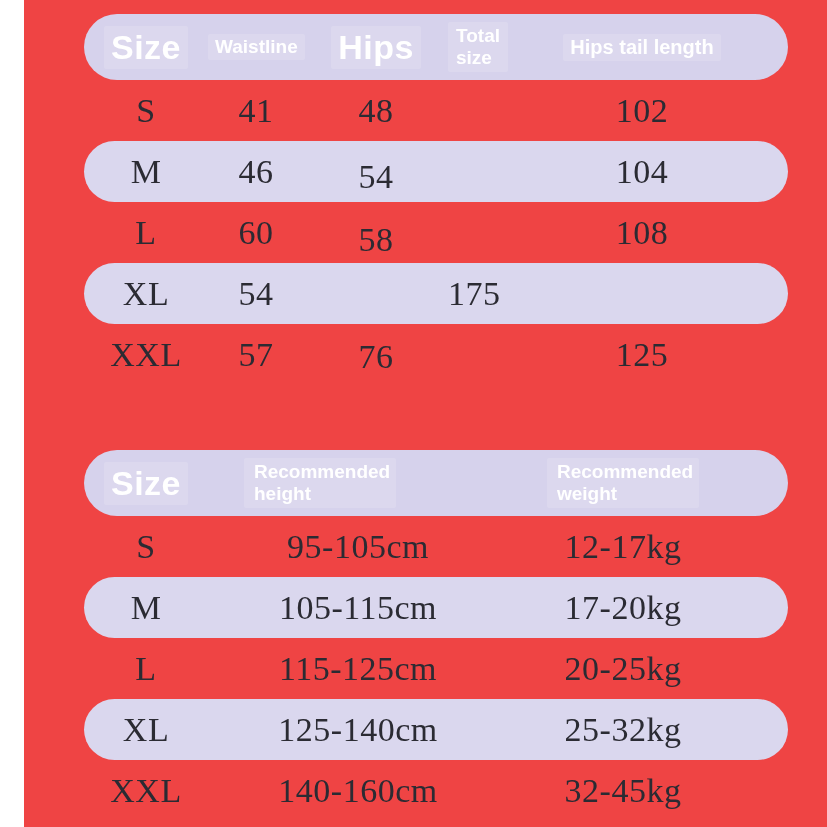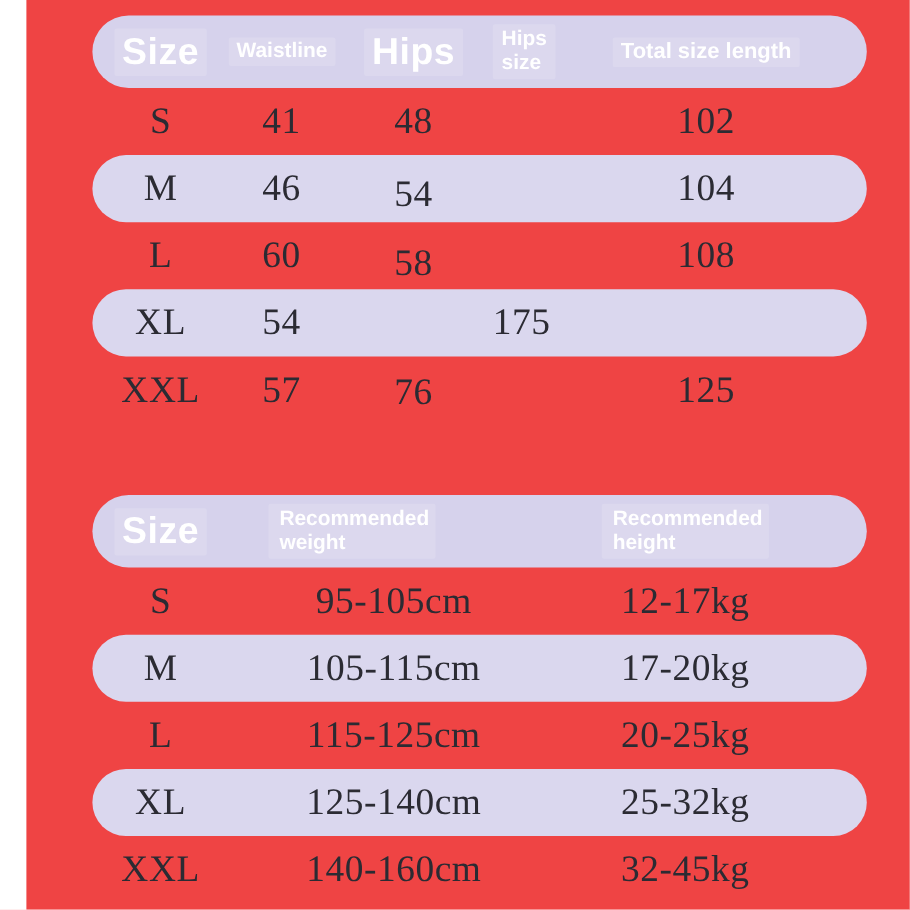--- a/index.html
+++ b/index.html
@@ -87,24 +87,24 @@
       <div class="hcell">
         <span class="hbox h-xl">Size</span>
       </div>
       <div class="hcell">
         <span class="hbox h-sm">Waistline</span>
       </div>
       <div class="hcell">
         <span class="hbox h-xl">Hips</span>
       </div>
       <div class="hcell">
-        <span class="hbox h-sm wrap-narrow">Hips size</span>
+        <span class="hbox h-sm wrap-narrow">Total size</span>
       </div>
       <div class="hcell">
-        <span class="hbox h-md">Total size length</span>
+        <span class="hbox h-md">Hips tail length</span>
       </div>
     </div>
 
     <div class="row g1">
       <div class="dcell">S</div>
       <div class="dcell">41</div>
       <div class="dcell">48</div>
       <div class="dcell"></div>
       <div class="dcell">102</div>
     </div>
@@ -140,24 +140,24 @@
       <div class="dcell">125</div>
     </div>
   </div>
 
   <div class="chart t2">
     <div class="hdr g2">
       <div class="hcell">
         <span class="hbox h-xl">Size</span>
       </div>
       <div class="hcell">
-        <span class="hbox h-sm wrap-mid">Recommended weight</span>
+        <span class="hbox h-sm wrap-mid">Recommended height</span>
       </div>
       <div class="hcell">
-        <span class="hbox h-sm wrap-mid">Recommended height</span>
+        <span class="hbox h-sm wrap-mid">Recommended weight</span>
       </div>
       <div class="hcell"></div>
     </div>
 
     <div class="row g2">
       <div class="dcell">S</div>
       <div class="dcell">95-105cm</div>
       <div class="dcell">12-17kg</div>
       <div class="dcell"></div>
     </div>

